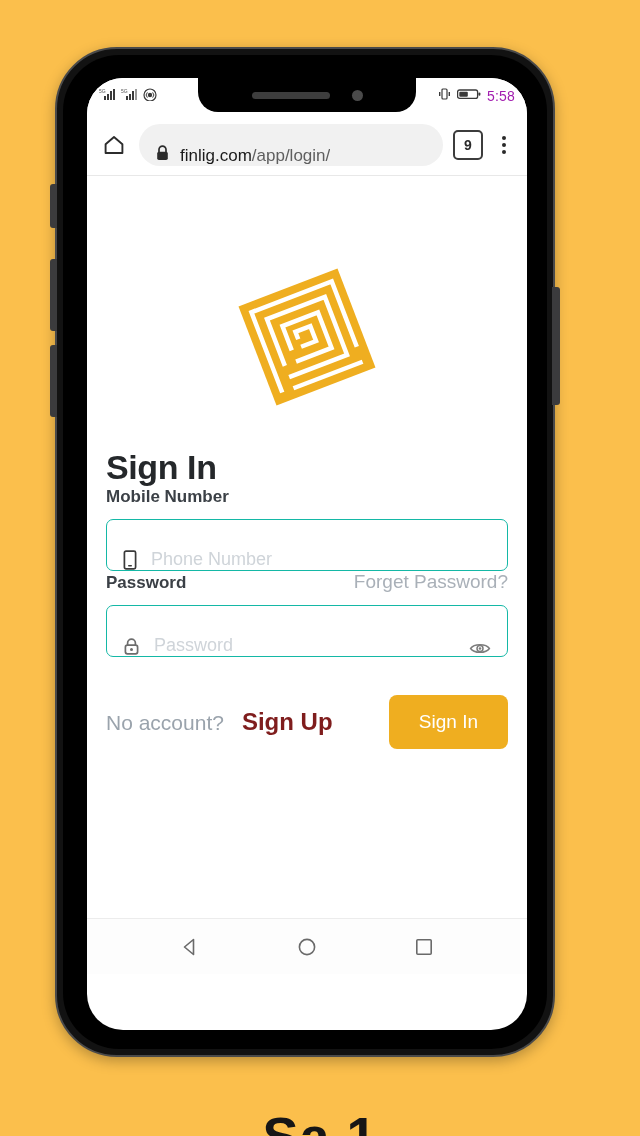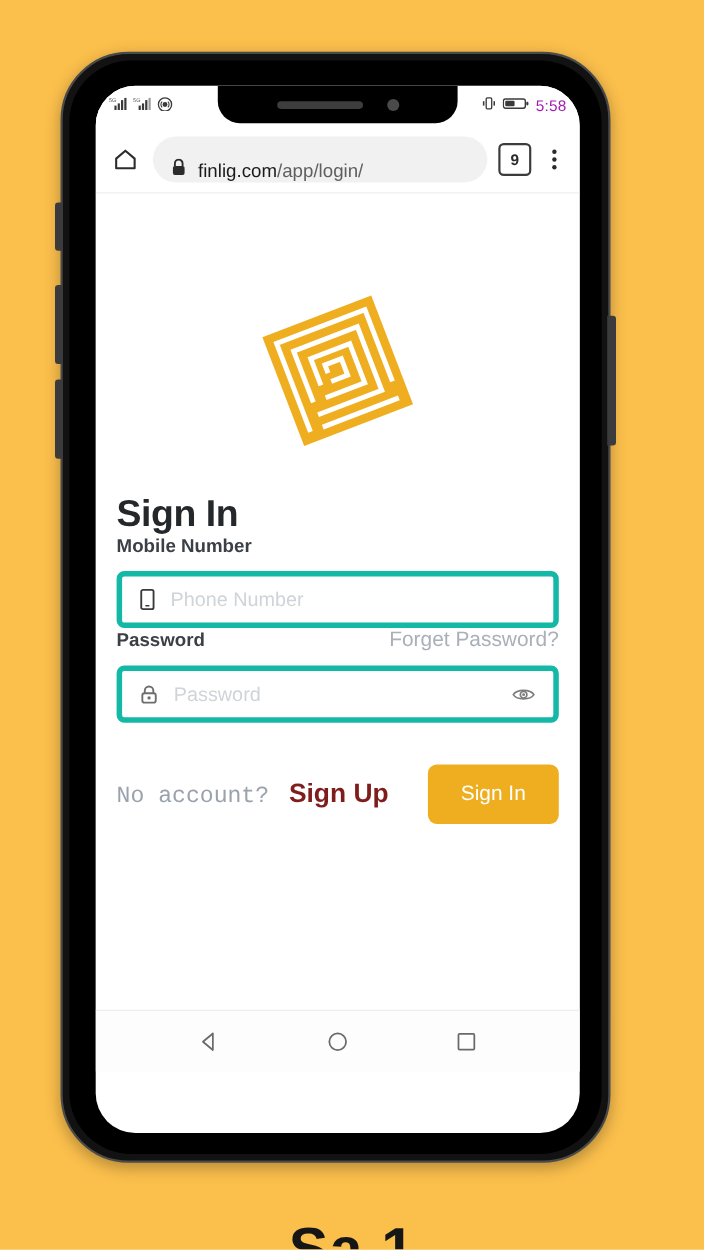--- a/index.html
+++ b/index.html
@@ -257,24 +257,24 @@
     font-weight: bold;
     color: #3b4046;
   }
   #forget-password {
     font-size: 19px;
     color: #a9b0b8;
   }
   .input-box {
     margin-top: 12px;
     height: 52px;
-    border: 5px solid #14b8a6;
+    border: 1px solid #14b8a6;
     border-radius: 7px;
     display: flex;
-    align-items: center;
+    align-items: flex-end;
     padding: 0 16px;
     gap: 14px;
     box-sizing: border-box;
     background: #fff;
   }
   .input-placeholder {
     flex: 1;
     font-size: 18px;
     color: #cfd4d9;
   }
@@ -282,21 +282,20 @@
 
   #footer-row {
     margin-top: 38px;
     display: flex;
     align-items: center;
     justify-content: space-between;
   }
   #no-account-text {
     font-size: 21px;
     color: #9aa3ac;
-    font-family: Liberation Mono, monospace;
   }
   #signup-link {
     font-size: 24px;
     color: #7f1d1d;
     font-weight: 600;
     margin-left: 18px;
   }
   #signin-button {
     background: #EFAE20;
     color: #fff;

